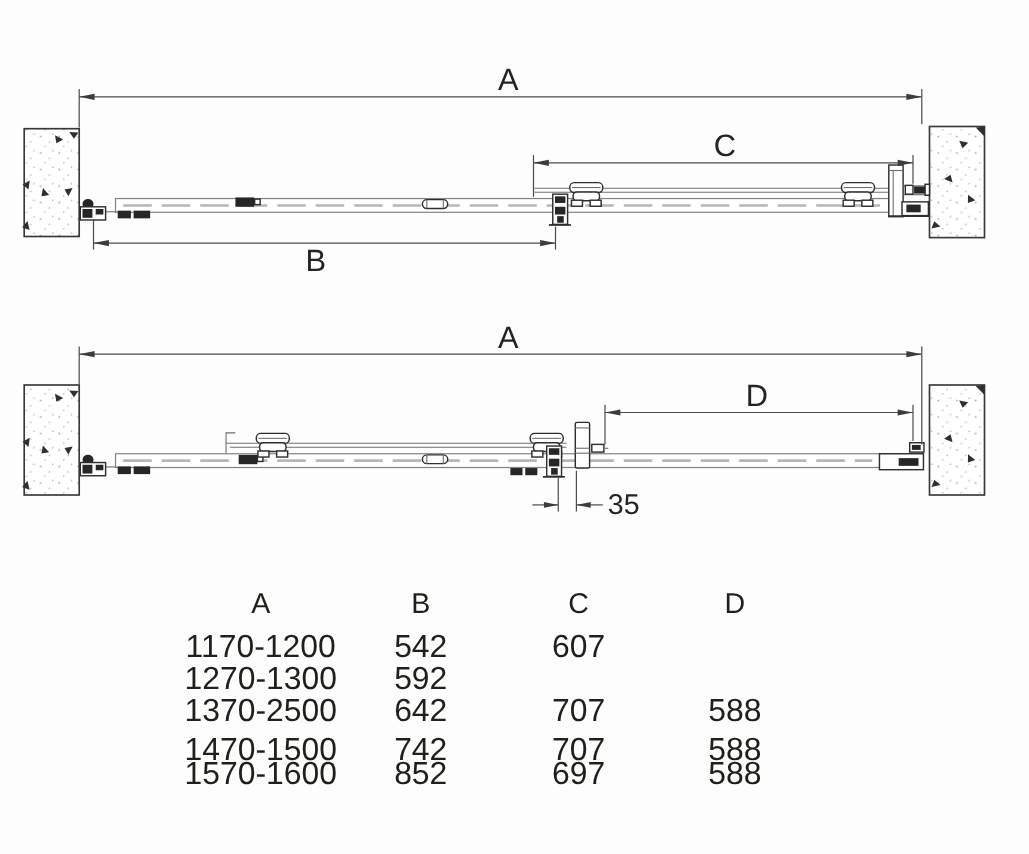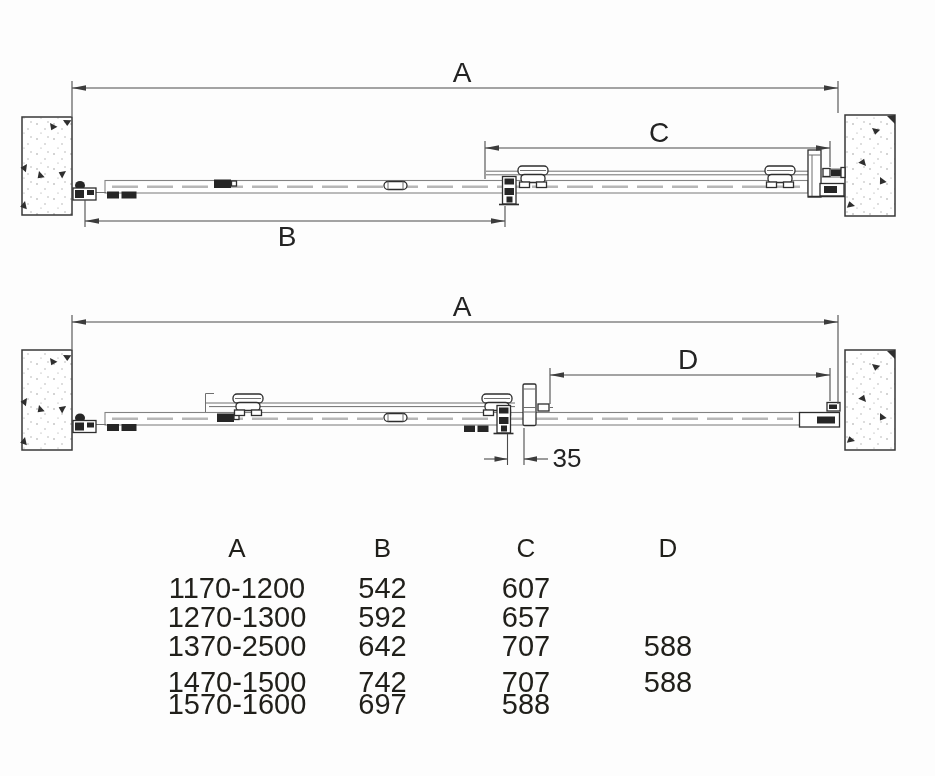--- a/index.html
+++ b/index.html
@@ -264,32 +264,32 @@
     <span>D</span>
   </div>
   <div class="t-row" style="top:574px">
     <span>1170-1200</span>
     <span>542</span>
     <span>607</span>
   </div>
   <div class="t-row" style="top:603px">
     <span>1270-1300</span>
     <span>592</span>
-    <span>657</span>
   </div>
   <div class="t-row" style="top:632px">
     <span>1370-2500</span>
     <span>642</span>
     <span>707</span>
     <span>588</span>
   </div>
   <div class="t-row" style="top:668px">
     <span>1470-1500</span>
     <span>742</span>
     <span>707</span>
     <span>588</span>
   </div>
   <div class="t-row" style="top:690px">
     <span>1570-1600</span>
+    <span>852</span>
     <span>697</span>
     <span>588</span>
   </div>
 </div>
 
 </body></html>

